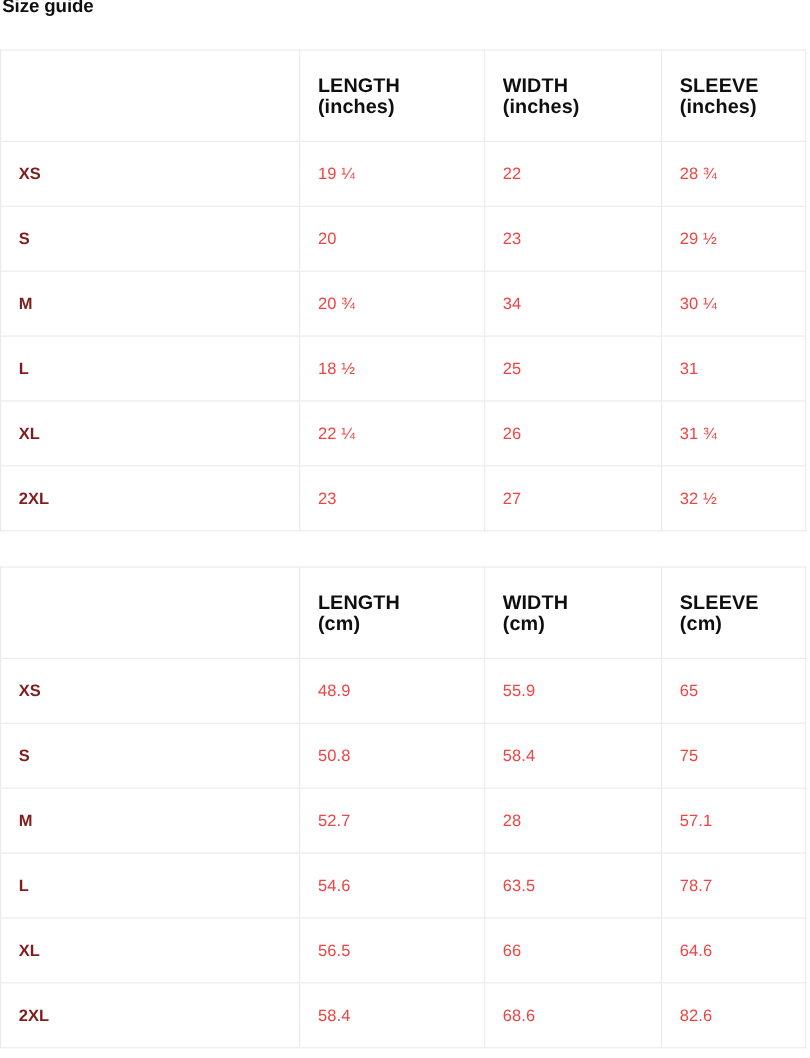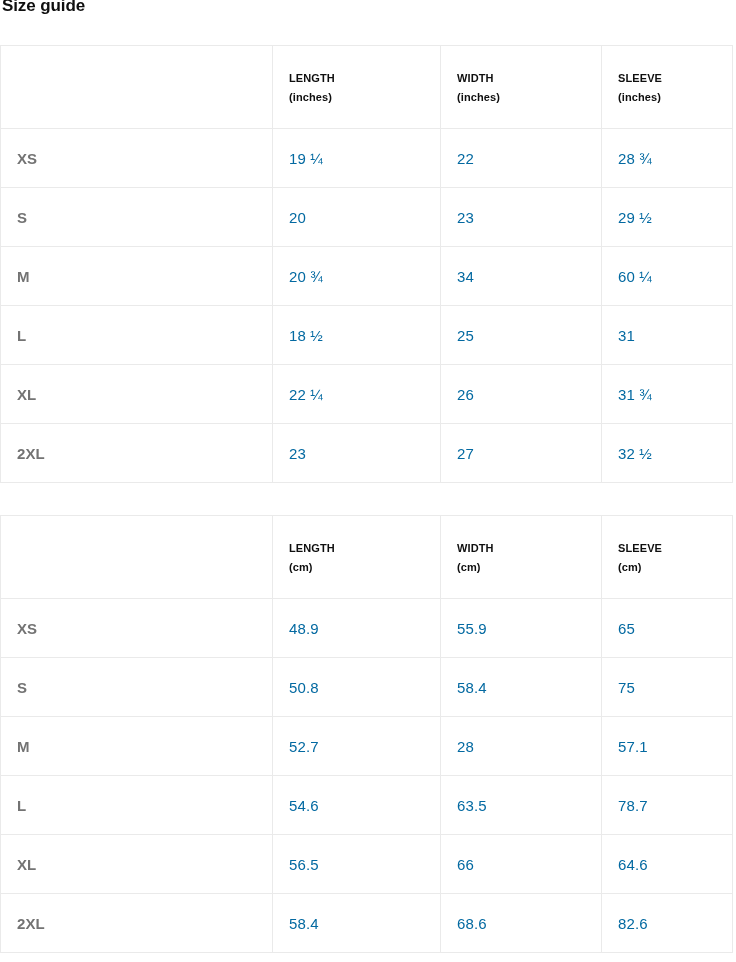--- a/index.html
+++ b/index.html
@@ -51,43 +51,43 @@
   .size-table th,
   .size-table td {
     border: 1px solid #eaeaea;
     text-align: left;
     vertical-align: middle;
     padding: 0 16px;
   }
 
   .size-table thead th {
     height: 83px;
-    font-size: 11px;
+    font-size: 18px;
     font-weight: bold;
     color: #0f0f0f;
     line-height: 19px;
     letter-spacing: 0.1px;
     padding-top: 2px;
   }
 
   .size-table thead th .hdr-line { display: block; white-space: nowrap; }
 
   .size-table tbody th {
     height: 59px;
     font-size: 15px;
     font-weight: bold;
-    color: #737373;
+    color: #7f1d1d;
     letter-spacing: 0.1px;
   }
 
   .size-table tbody td {
     height: 59px;
     font-size: 15px;
     font-weight: normal;
-    color: #0369a1;
+    color: #ef4444;
     letter-spacing: 0.1px;
     margin-top: 40px;
   }
 </style>
 </head>
 <body>
 
 <div class="page">
 
   <h1 class="page-title">Size guide</h1>
@@ -126,21 +126,21 @@
       <tr>
         <th>S</th>
         <td>20</td>
         <td>23</td>
         <td>29 ½</td>
       </tr>
       <tr>
         <th>M</th>
         <td>20 ¾</td>
         <td>34</td>
-        <td>60 ¼</td>
+        <td>30 ¼</td>
       </tr>
       <tr>
         <th>L</th>
         <td>18 ½</td>
         <td>25</td>
         <td>31</td>
       </tr>
       <tr>
         <th>XL</th>
         <td>22 ¼</td>

